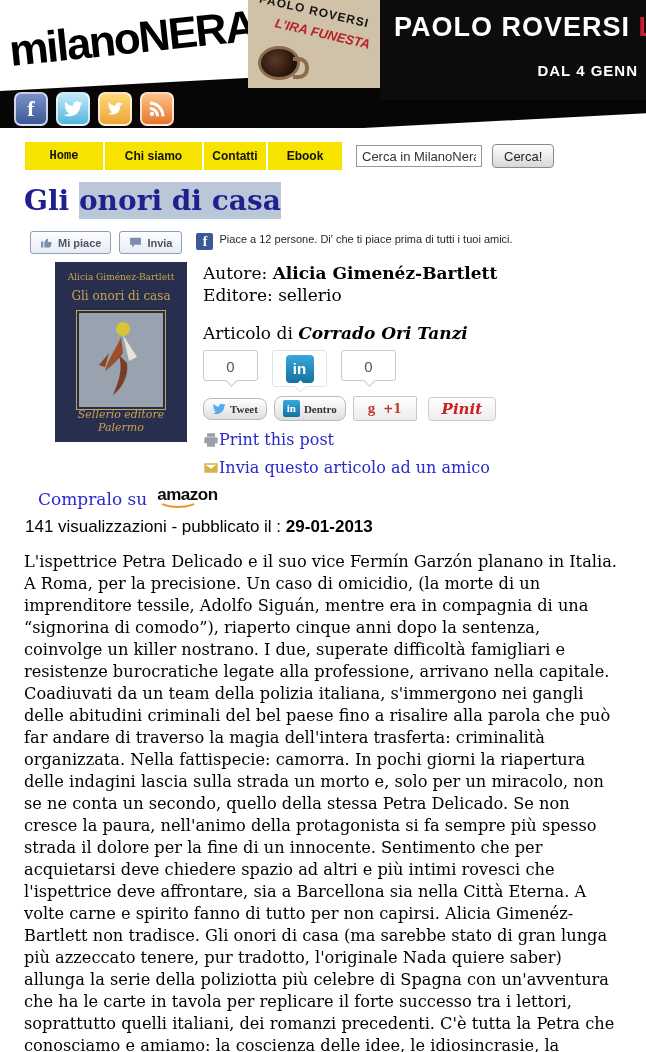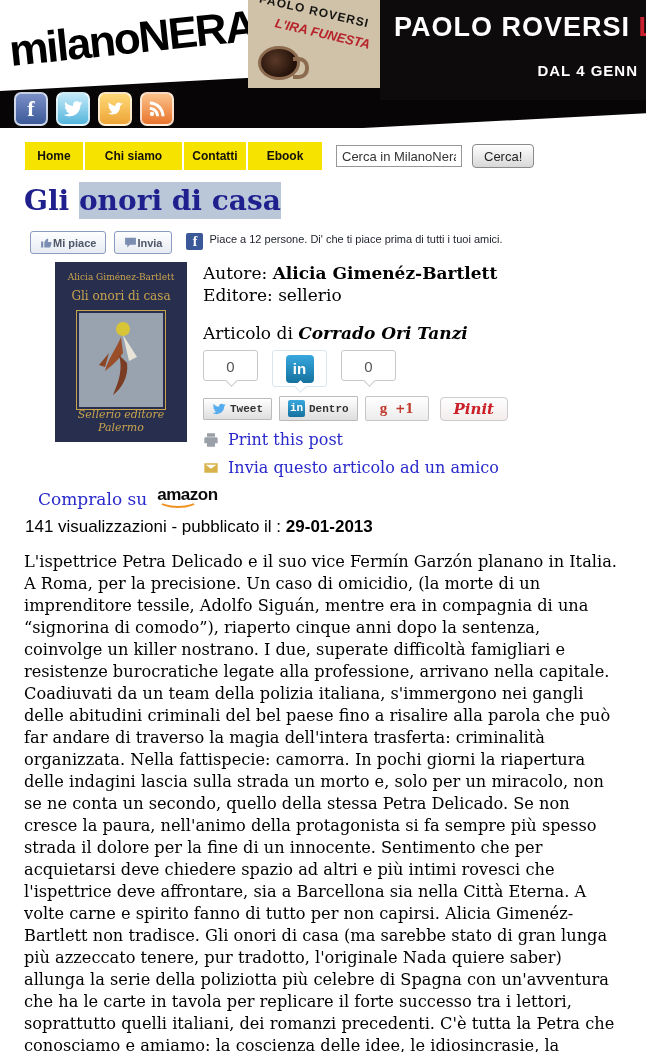--- a/index.html
+++ b/index.html
@@ -40,36 +40,36 @@
              font-family:"Liberation Serif", serif; }
   .soc-tw  { background:linear-gradient(#c2e9f8,#53b5dc); }
   .soc-bird{ background:linear-gradient(#ffd978,#eda437); }
   .soc-rss { background:linear-gradient(#fbc28a,#e8742c); }
   .soc svg { width:20px; height:20px; fill:#fff; }
 
   
   .navbar { margin:14px 0 0 25px; display:flex; align-items:center; }
   .nav-item { background:#f6e300; color:#14120a; font-weight:bold; font-size:12px;
               text-align:center; padding:7px 0; margin-right:2px; cursor:pointer; }
-  .nav-item.w1 { width:58px; } .nav-item.w2 { width:97px; }
+  .nav-item.w1 { width:78px;font-family:Liberation Mono, monospace; } .nav-item.w2 { width:97px; }
   .nav-item.w3 { width:62px; } .nav-item.w4 { width:74px; }
   .search-input { margin-left:12px; width:126px; height:22px; border:1px solid #979797;
                   font-size:13px; color:#333; padding:1px 5px; font-family:"Liberation Sans",sans-serif; }
   .search-btn { margin-left:10px; height:24px; padding:0 11px; font-size:13px; color:#222;
                 background:linear-gradient(#fefefe,#d8d8d8); border:1px solid #8a8a8a;
                 border-radius:4px; font-family:"Liberation Sans",sans-serif; }
 
   
   .page-title { margin:14px 0 0 24px; font-family:"DejaVu Serif","Liberation Serif",serif;
                 font-weight:bold; font-size:28px; color:#1f1f8e; }
   .page-title mark { background:#bac7d9; color:inherit; padding:2px 0; }
 
   
   .fb-row { margin:14px 0 0 30px; display:flex; align-items:flex-start; }
-  .fb-btn { display:inline-flex; align-items:center; border:1px solid #8a9cc2;
+  .fb-btn { display:inline-flex; align-items:center; gap:5px; border:1px solid #8a9cc2;
             border-radius:3px; background:linear-gradient(#fefefe,#e7ebf2); padding:4px 9px;
             font-weight:bold; font-size:11px; color:#4e5769;justify-content:center; }
   .fb-btn + .fb-btn { margin-left:8px; }
   .fb-btn svg { width:13px; height:13px; fill:#7b8db1; }
   .fb-f { width:17px; height:17px; background:#3b5998; border-radius:2px; color:#fff;
           font-weight:bold; font-size:14px; line-height:17px; text-align:center;
           margin:2px 6px 0 14px; font-family:"Liberation Serif",serif; flex:none; }
   .fb-text { font-size:11px; line-height:1.45; color:#1c2028; width:345px; margin-top:1px; }
 
   
@@ -96,35 +96,35 @@
   .bubble::after { content:""; position:absolute; bottom:-5px; left:23px; width:8px; height:8px;
                    background:#fff; border-right:1px solid #c8c8c8; border-bottom:1px solid #c8c8c8;
                    transform:rotate(45deg); }
   .bubble-li { border-color:#dae6ef; height:37px; display:flex; align-items:center;
                justify-content:center; }
   .bubble-li::after { border-color:#dae6ef; bottom:-5px; }
   .li-badge { width:28px; height:28px; border-radius:4px; background:linear-gradient(#38a8de,#14719f);
               color:#fff; font-weight:bold; font-size:15px; line-height:28px; text-align:center; }
 
   .share-btns { margin-top:9px; display:flex; gap:7px; align-items:center; }
-  .sbtn { display:inline-flex; align-items:center; gap:4px; border:1px solid #bbb; border-radius:1px;
+  .sbtn { display:inline-flex; align-items:center; gap:4px; border:1px solid #bbb; border-radius:8px;
           background:linear-gradient(#fff,#dedede); padding:3px 8px; font-weight:bold;
-          font-size:11px; color:#333; font-family:Liberation Mono, monospace; }
+          font-size:11px; color:#333; font-family:Liberation Serif, serif; }
   .sbtn svg { width:14px; height:14px; fill:#55acee; }
   .li-sq { width:17px; height:17px; border-radius:2px; background:linear-gradient(#38a8de,#14719f);
            color:#fff; font-weight:bold; font-size:11px; line-height:17px; text-align:center; }
   .btn-plus { border:1px solid #c6c6c6; border-radius:2px; background:linear-gradient(#fff,#ececec);
               padding:3px 14px; display:inline-flex; gap:8px; align-items:center;
               font-weight:bold; font-size:12px; color:#c0392b; }
   .g-glyph { font-family:"Liberation Serif",serif; font-weight:bold; font-size:15px; color:#c0392b; }
   .btn-pinit { border:1px solid #ccc; border-radius:4px; background:linear-gradient(#fefefe,#f3ecec);
                padding:2px 13px; font-weight:bold; font-style:italic; font-size:15px;
                color:#cb1f27; font-family:"DejaVu Serif","Liberation Serif",serif; margin-left:4px; }
 
-  .action-link { margin-top:9px; display:flex; gap:9px; align-items:center;
+  .action-link { margin-top:9px; display:flex; align-items:center;
                  font-family:"DejaVu Serif","Liberation Serif",serif; font-size:16px;
                  color:#2929cc; cursor:pointer; }
   .action-link svg { width:16px; height:16px; fill:#9aa0a8; }
   .action-link .env { fill:#d8b24a; }
 
   
   .buy-row { margin:12px 0 0 38px; display:flex; align-items:center; gap:10px; }
   .buy-link { color:#2929cc; font-family:"DejaVu Serif","Liberation Serif",serif; font-size:17px;
               cursor:pointer; }
   .amazon-logo { position:relative; font-weight:bold; font-size:17px; letter-spacing:-0.5px;

